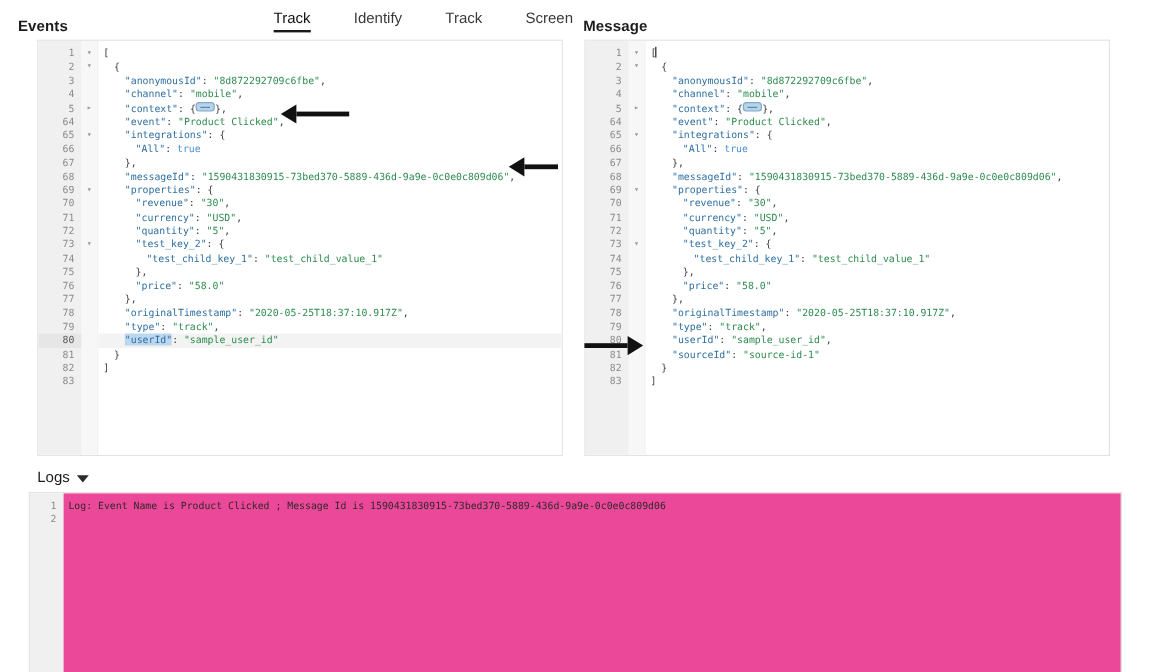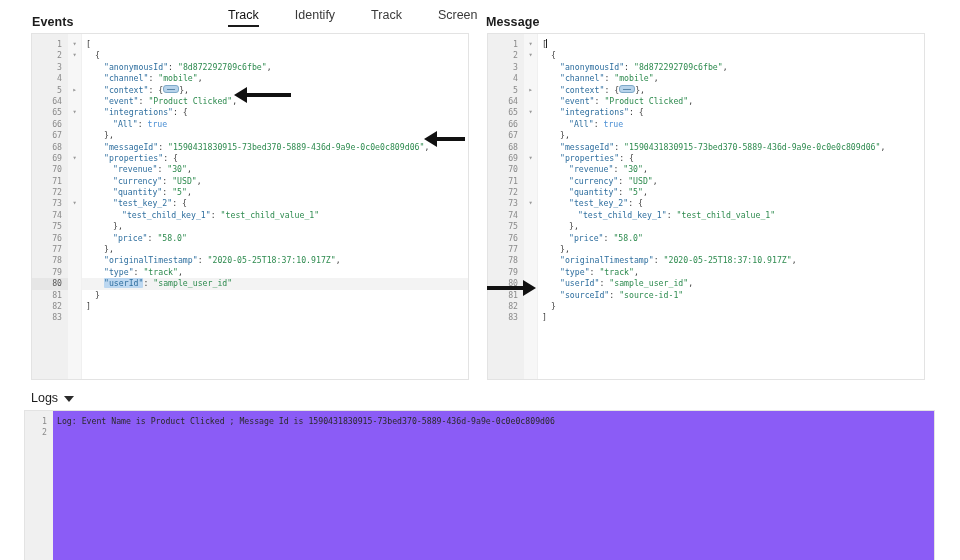--- a/index.html
+++ b/index.html
@@ -14,21 +14,21 @@
 
   
   .header {
     position: absolute; left: 0; top: 0; width: 960px; height: 34px;
   }
   .panel-label {
     position: absolute;
     font-size: 12.5px; color: #1c1c1c; font-weight: 600;
     letter-spacing: .1px;
   }
-  .label-events { left: 32px; top: 15px; }
+  .label-events { left: 15px; top: 15px; }
   .label-output { left: 486px; top: 15px; }
 
   .tabs {
     position: absolute; left: 228px; top: 6px;
     display: flex; align-items: flex-end; gap: 0;
   }
   .tab {
     font-size: 12.5px; color: #3a3a3a;
     padding: 2px 0 5px 0; margin-right: 36px;
     cursor: pointer; position: relative;
@@ -153,21 +153,21 @@
   .logs-panel {
     position: absolute; left: 24px; top: 410px;
     width: 911px; height: 150px;
     border: 1px solid #e3e3e3; border-bottom: none;
     background: #fff; overflow: hidden;
   }
   .logs-inner { display: flex; height: 100%; }
   .logs-gutter {
     width: 28px; flex: 0 0 28px; background: #f0f0f0; padding-top: 5px;
   }
-  .logs-code { flex: 1 1 auto; padding-top: 5px; background:#8b5cf6; }
+  .logs-code { flex: 1 1 auto; padding-top: 5px; background:#ec4899; }
   .logs-code .cl { color: #2a2a2a; }
 </style>
 </head>
 <body>
 
 <div class="app">
 
   <div class="header">
     <div class="panel-label label-events">Events</div>
     <div class="panel-label label-output">Message</div>

